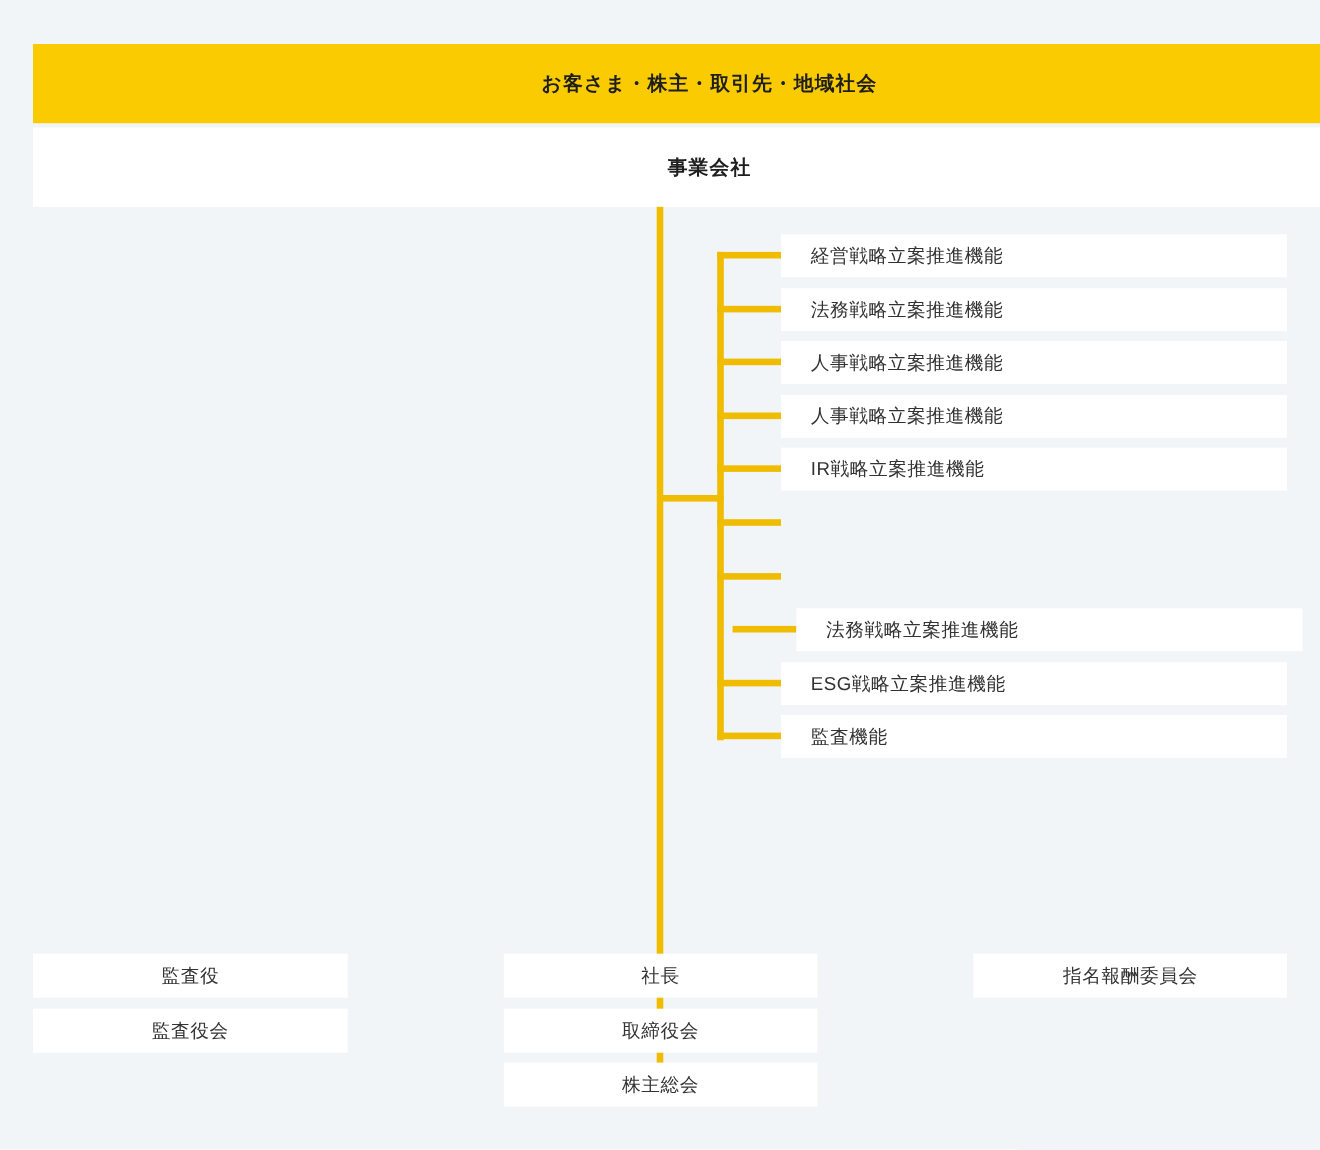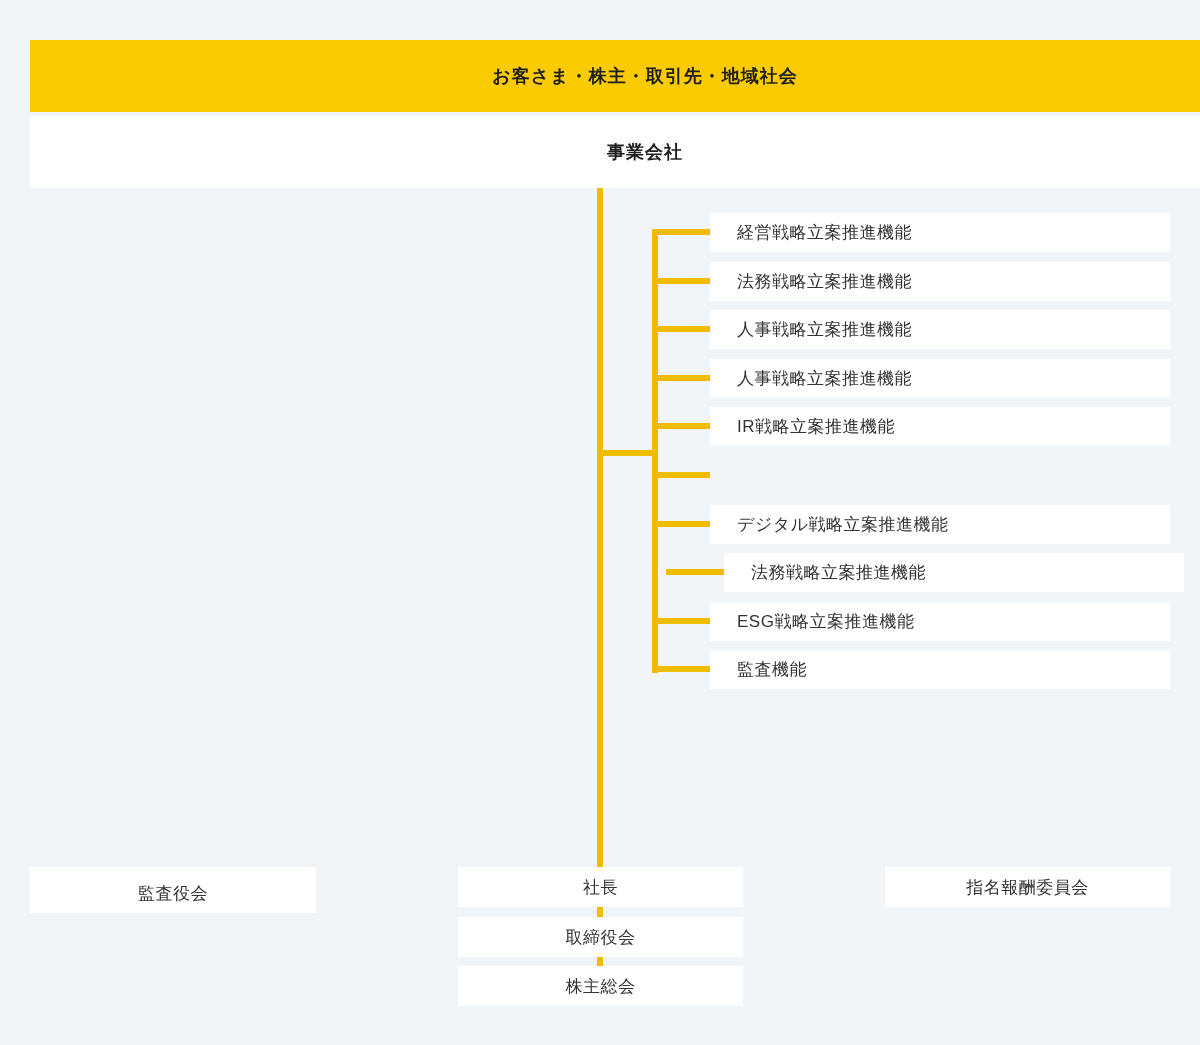--- a/index.html
+++ b/index.html
@@ -92,21 +92,21 @@
     background: var(--box, #ffffff);
     display: flex;
     align-items: center;
     justify-content: center;
     font-size: 17px;
     letter-spacing: 0.5px;
     color: var(--text, #333333);
     z-index: 2;
   }
   .pos-auditor        { left: 30px;  top: 867px; width: 286px; }
-  .pos-auditor-board  { left: 30px;  top: 873px; width: 286px; }
+  .pos-auditor-board  { left: 30px;  top: 917px; width: 286px; }
   .pos-president      { left: 458px; top: 867px; width: 285px; }
   .pos-directors      { left: 458px; top: 917px; width: 285px; }
   .pos-shareholders   { left: 458px; top: 966px; width: 285px; }
   .pos-nomination     { left: 885px; top: 867px; width: 285px; }
 </style>
 </head>
 <body>
 
 <div class="page">
 
@@ -151,23 +151,20 @@
         <div class="stub"></div>
         <div class="func-box">
           <span>IR戦略立案推進機能</span>
         </div>
       </div>
       <div class="func-row" style="top: 456px;">
         <div class="stub"></div>
       </div>
       <div class="func-row" style="top: 504.6px;">
         <div class="stub"></div>
-        <div class="func-box">
-          <span>デジタル戦略立案推進機能</span>
-        </div>
       </div>
       <div class="func-row" style="top: 553.2px; margin-left: 14px;">
         <div class="stub"></div>
         <div class="func-box">
           <span>法務戦略立案推進機能</span>
         </div>
       </div>
       <div class="func-row" style="top: 601.8px;">
         <div class="stub"></div>
         <div class="func-box">

